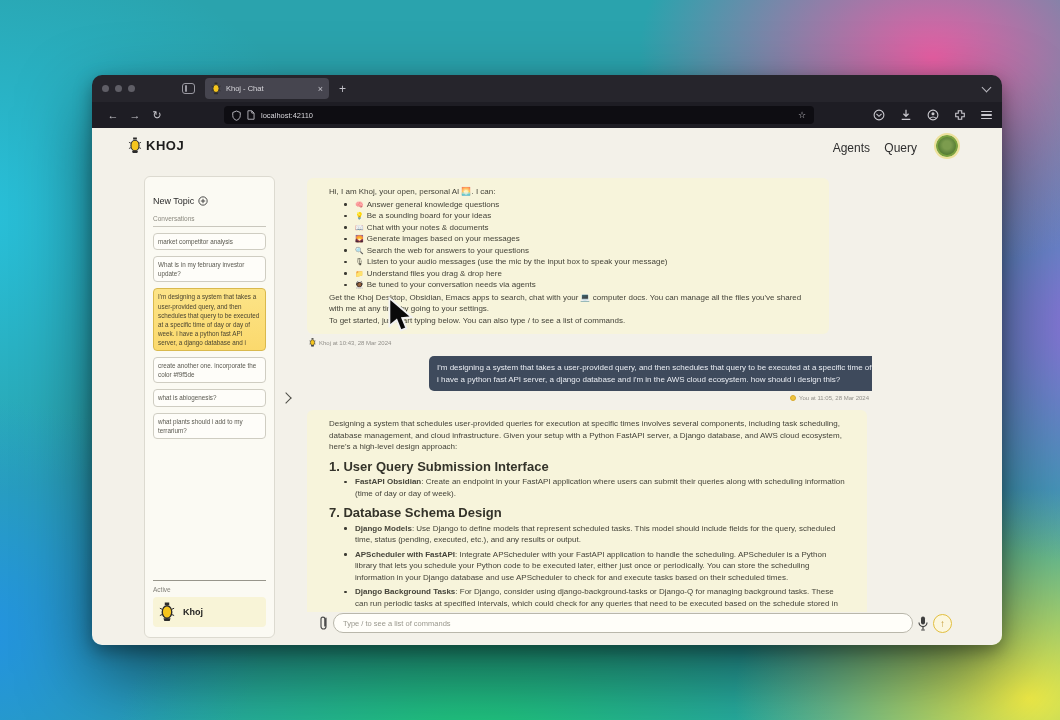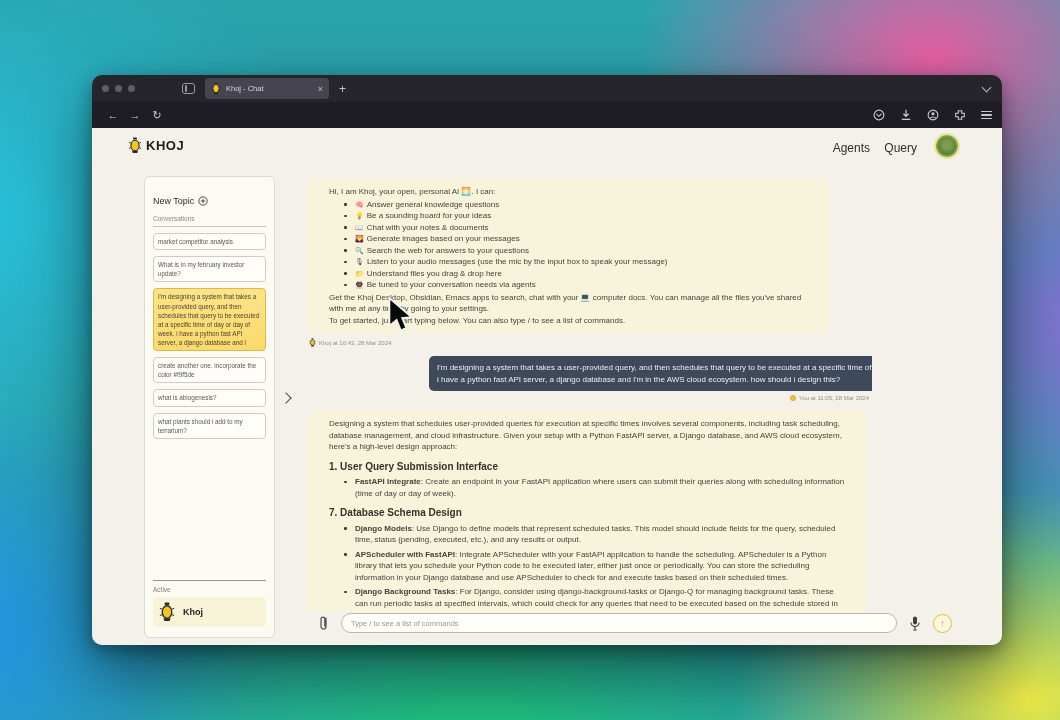--- a/index.html
+++ b/index.html
@@ -84,27 +84,27 @@
   .welcome-card li { position:relative; padding-left:2px; }
   .welcome-card li:before, .resp-ul li:before { content:""; position:absolute; left:-9px; top:4.5px;
     width:2.6px; height:2.6px; border-radius:50%; background:#3c3b33; }
   .b-icon { display:inline-block; margin-right:3px; font-size:7px; }
   .ts-row { display:flex; align-items:center; gap:3px; margin:4px 0 9px 2px; font-size:6px; color:#92908a; }
   .ts-row.right { justify-content:flex-end; margin-right:3px; }
   .you-dot { width:6px; height:6px; border-radius:50%; background:#f0c53c; border:1px solid #d8a92c; }
   .user-card { margin-left:122px; width:523px; background:#3e4a5c; border-radius:5px; padding:6px 8px;
     color:#e9ecf2; font-size:8px; line-height:11.5px; }
   .resp-card { width:560px; }
-  .resp-heading { font-size:10px; font-weight:bold; color:#34332a; margin:8px 0 4px; }
+  .resp-heading { font-size:13px; font-weight:bold; color:#34332a; margin:8px 0 4px; }
   .resp-ul li { position:relative; margin-bottom:3px; padding-left:2px; }
   .resp-ul .bld { font-weight:bold; }
 
   
   .input-bar { position:absolute; left:226px; top:484px; width:634px; height:22px;
-    display:flex; align-items:center; gap:12px; }
+    display:flex; align-items:center; gap:4px; }
   .chat-input-wrap { flex:1; height:20px; border:1px solid #b9b7ab; border-radius:10px; background:#fffef9;
     display:flex; align-items:center; padding:0 9px; }
   .chat-input { border:none; outline:none; background:transparent; width:100%; font-size:7.5px;
     font-family:"Liberation Sans","DejaVu Sans",sans-serif; color:#444; }
   .chat-input::placeholder { color:#9a988e; }
   .send-btn { width:19px; height:19px; border-radius:50%; border:1.6px solid #e2bf3e; background:#fcf7de;
     display:flex; align-items:center; justify-content:center; font-size:10px; font-weight:bold; color:#c0952a; }
 
   .cursor { position:absolute; left:385px; top:296px; z-index:50; }
 </style>
@@ -141,20 +141,31 @@
       </div>
       <span class="newtab">+</span>
       <span class="tab-spacer"></span>
       <span class="chev-down"></span>
     </div>
 
     <div class="navbar">
       <span class="navbtn">←</span>
       <span class="navbtn">→</span>
       <span class="navbtn">↻</span>
+      <div class="url-field">
+        <svg width="9" height="11" viewBox="0 0 12 14">
+          <path d="M6 1l5 2v4c0 3.5-2.2 5.4-5 6.4C3.2 12.4 1 10.5 1 7V3z" fill="none" stroke="#b5b4bb" stroke-width="1.3"></path>
+        </svg>
+        <svg width="8" height="10" viewBox="0 0 10 13">
+          <path d="M1 1h5l3 3v8H1z" fill="none" stroke="#b5b4bb" stroke-width="1.2"></path>
+            <path d="M6 1v3h3" fill="none" stroke="#b5b4bb" stroke-width="1.2"></path>
+        </svg>
+        <span class="url-text">localhost:42110</span>
+        <span class="url-star">☆</span>
+      </div>
       <div class="nav-right">
         <svg width="12" height="12" viewBox="0 0 14 14">
           <circle cx="7" cy="7" r="5.7" fill="none" stroke="#c9c8ce" stroke-width="1.3"></circle>
             <path d="M4 5.7l3 2.8 3-2.8" fill="none" stroke="#c9c8ce" stroke-width="1.3"></path>
         </svg>
         <svg width="12" height="12" viewBox="0 0 14 14">
           <path d="M7 1v7M4 5.5L7 8.5l3-3M2 12h10" fill="none" stroke="#c9c8ce" stroke-width="1.4"></path>
         </svg>
         <svg width="12" height="12" viewBox="0 0 14 14">
           <circle cx="7" cy="7" r="5.7" fill="none" stroke="#c9c8ce" stroke-width="1.3"></circle>
@@ -247,21 +258,21 @@
         <div class="ts-row right">
           <span class="you-dot"></span>
           <span>You at 11:05, 28 Mar 2024</span>
         </div>
 
         <div class="msg-card resp-card">
           <div>Designing a system that schedules user-provided queries for execution at specific times involves several components, including task scheduling, database management, and cloud infrastructure. Given your setup with a Python FastAPI server, a Django database, and AWS cloud ecosystem, here's a high-level design approach:</div>
           <div>
               <div class="resp-heading">1. User Query Submission Interface</div>
               <ul class="resp-ul">
-                <li><span class="bld">FastAPI Integrate</span>: Create an endpoint in your FastAPI application where users can submit their queries along with scheduling information (time of day or day of week).</li>
+                <li><span class="bld">FastAPI Obsidian</span>: Create an endpoint in your FastAPI application where users can submit their queries along with scheduling information (time of day or day of week).</li>
               </ul>
               <div class="resp-heading">7. Database Schema Design</div>
               <ul class="resp-ul">
                 <li><span class="bld">Django Models</span>: Use Django to define models that represent scheduled tasks. This model should include fields for the query, scheduled time, status (pending, executed, etc.), and any results or output.</li>
               </ul>
               <ul class="resp-ul">
                 <li><span class="bld">APScheduler with FastAPI</span>: Integrate APScheduler with your FastAPI application to handle the scheduling. APScheduler is a Python library that lets you schedule your Python code to be executed later, either just once or periodically. You can store the scheduling information in your Django database and use APScheduler to check for and execute tasks based on their scheduled times.</li>
                 <li><span class="bld">Django Background Tasks</span>: For Django, consider using django-background-tasks or Django-Q for managing background tasks. These can run periodic tasks at specified intervals, which could check for any queries that need to be executed based on the schedule stored in your database.</li>
               </ul>
             </div>

